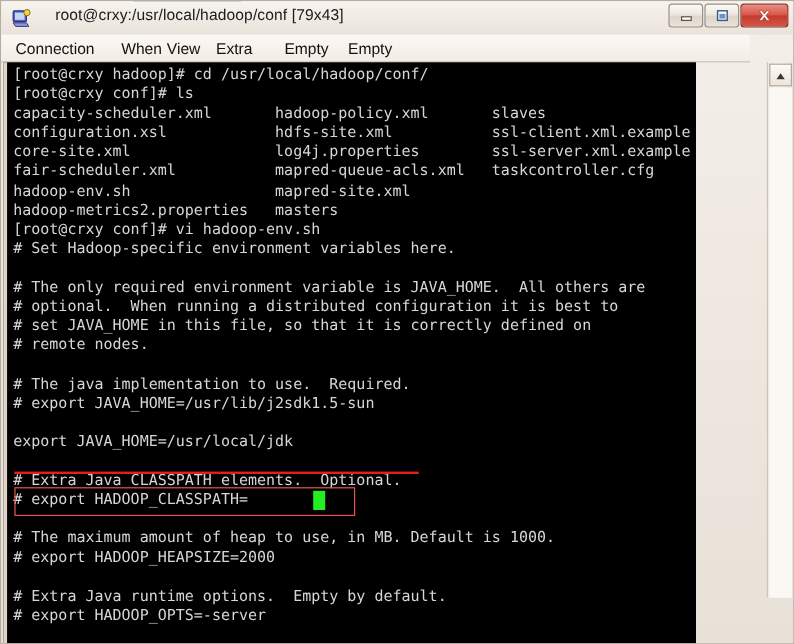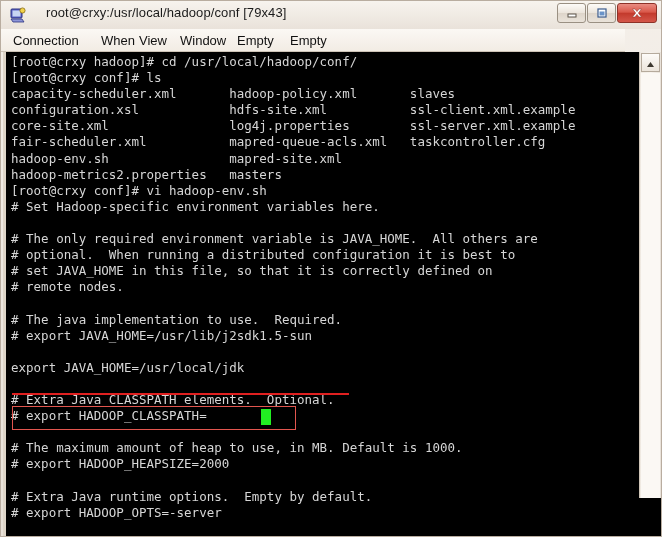--- a/index.html
+++ b/index.html
@@ -98,21 +98,21 @@
     font-size: 13px;
     color: #111111;
     padding: 1px 4px;
     white-space: nowrap;
   }
 
   
   #terminal-frame {
     position: absolute;
     left: 2px; top: 51px;
-    width: 658px; height: 484px;
+    width: 577px; height: 484px;
     background: #000000;
     border-left: 3px solid #ded5c8;
     box-sizing: border-box;
     overflow: hidden;
   }
   #terminal {
     position: absolute;
     left: 0; top: 0;
     width: 629px; height: 484px;
     background: #000000;
@@ -219,21 +219,21 @@
           <path d="M4.5 3 L7 3 L9 5.6 L11 3 L13.5 3 L10.3 7 L13.5 11 L11 11 L9 8.4 L7 11 L4.5 11 L7.7 7 Z" fill="#ffffff" stroke="#8d3228" stroke-width="0.5"></path>
         </svg>
       </span>
     </div>
   </div>
 
   <div id="menubar">
     <span class="menu-item" style="left:8px">Connection</span>
     <span class="menu-item" style="left:96px">When</span>
     <span class="menu-item" style="left:134px">View</span>
-    <span class="menu-item" style="left:175px">Window</span>
+    <span class="menu-item" style="left:175px">Extra</span>
     <span class="menu-item" style="left:232px">Empty</span>
     <span class="menu-item" style="left:285px">Empty</span>
   </div>
 
   <div id="terminal-frame">
     <div id="terminal">
       <div id="term-lines"><div class="tline">[root@crxy hadoop]# cd /usr/local/hadoop/conf/</div><div class="tline">[root@crxy conf]# ls</div><div class="tline">capacity-scheduler.xml       hadoop-policy.xml       slaves</div><div class="tline">configuration.xsl            hdfs-site.xml           ssl-client.xml.example</div><div class="tline">core-site.xml                log4j.properties        ssl-server.xml.example</div><div class="tline">fair-scheduler.xml           mapred-queue-acls.xml   taskcontroller.cfg</div><div class="tline">hadoop-env.sh                mapred-site.xml</div><div class="tline">hadoop-metrics2.properties   masters</div><div class="tline">[root@crxy conf]# vi hadoop-env.sh</div><div class="tline"># Set Hadoop-specific environment variables here.</div><div class="tline"></div><div class="tline"># The only required environment variable is JAVA_HOME.  All others are</div><div class="tline"># optional.  When running a distributed configuration it is best to</div><div class="tline"># set JAVA_HOME in this file, so that it is correctly defined on</div><div class="tline"># remote nodes.</div><div class="tline"></div><div class="tline"># The java implementation to use.  Required.</div><div class="tline"># export JAVA_HOME=/usr/lib/j2sdk1.5-sun</div><div class="tline"></div><div class="tline">export JAVA_HOME=/usr/local/jdk</div><div class="tline"></div><div class="tline"># Extra Java CLASSPATH elements.  Optional.</div><div class="tline"># export HADOOP_CLASSPATH=</div><div class="tline"></div><div class="tline"># The maximum amount of heap to use, in MB. Default is 1000.</div><div class="tline"># export HADOOP_HEAPSIZE=2000</div><div class="tline"></div><div class="tline"># Extra Java runtime options.  Empty by default.</div><div class="tline"># export HADOOP_OPTS=-server</div><div class="tline"></div></div>
 
       <div id="red-underline"></div>
       <div id="red-box"></div>

